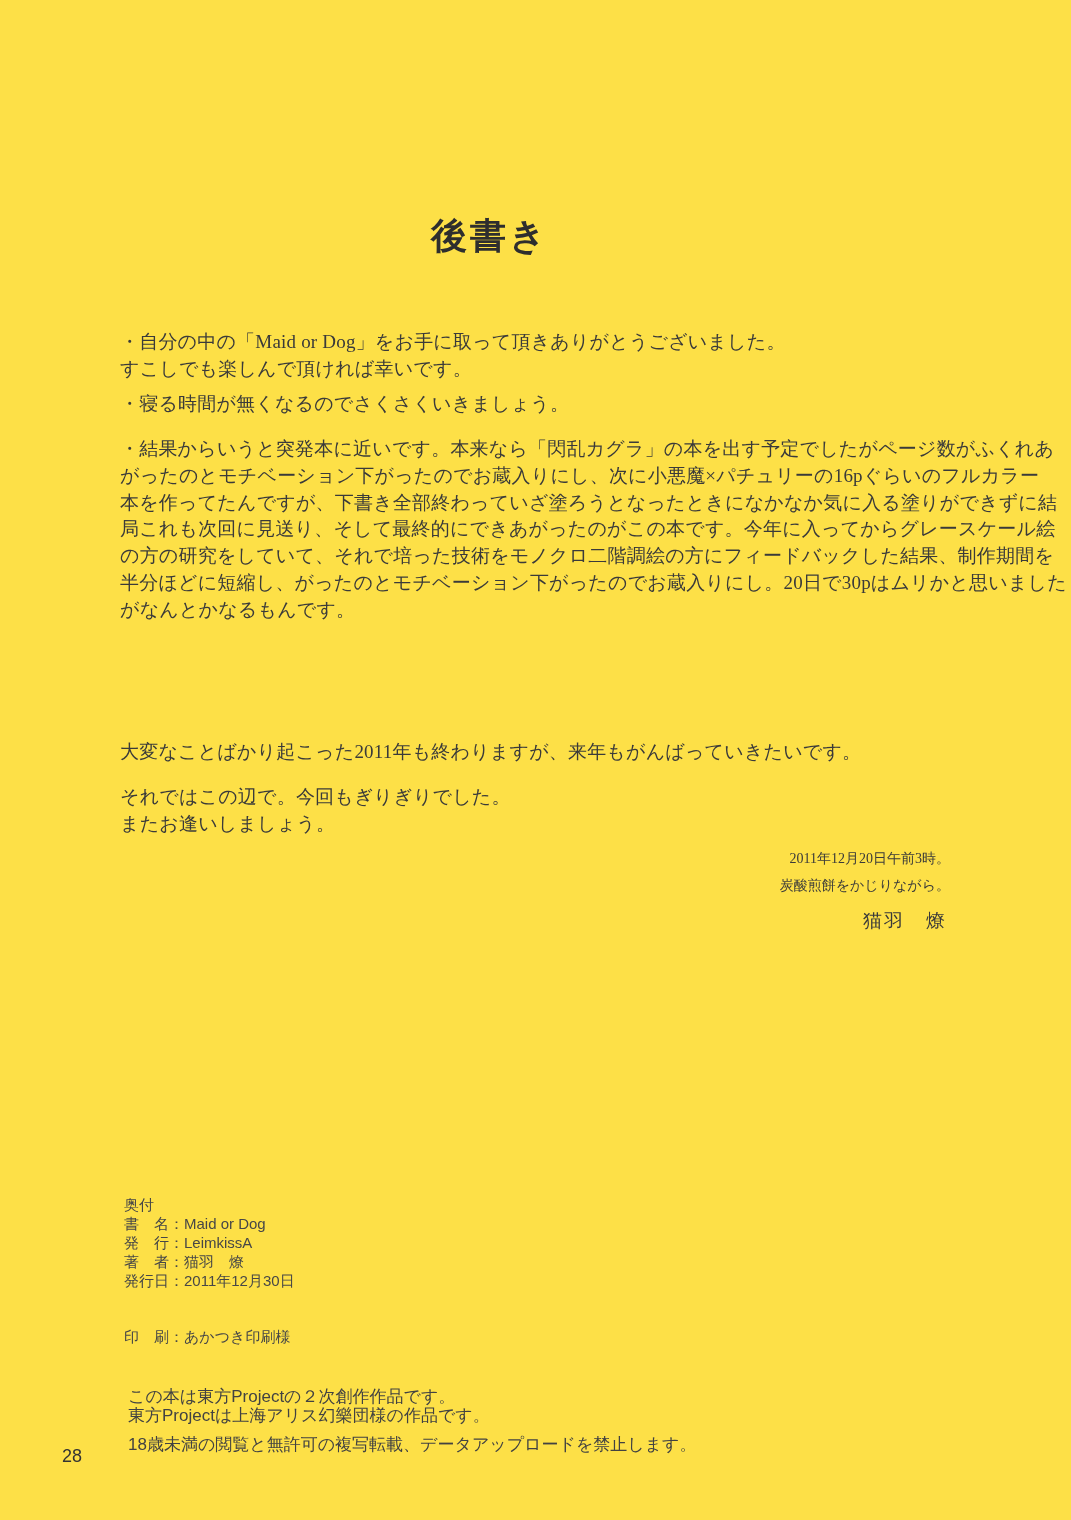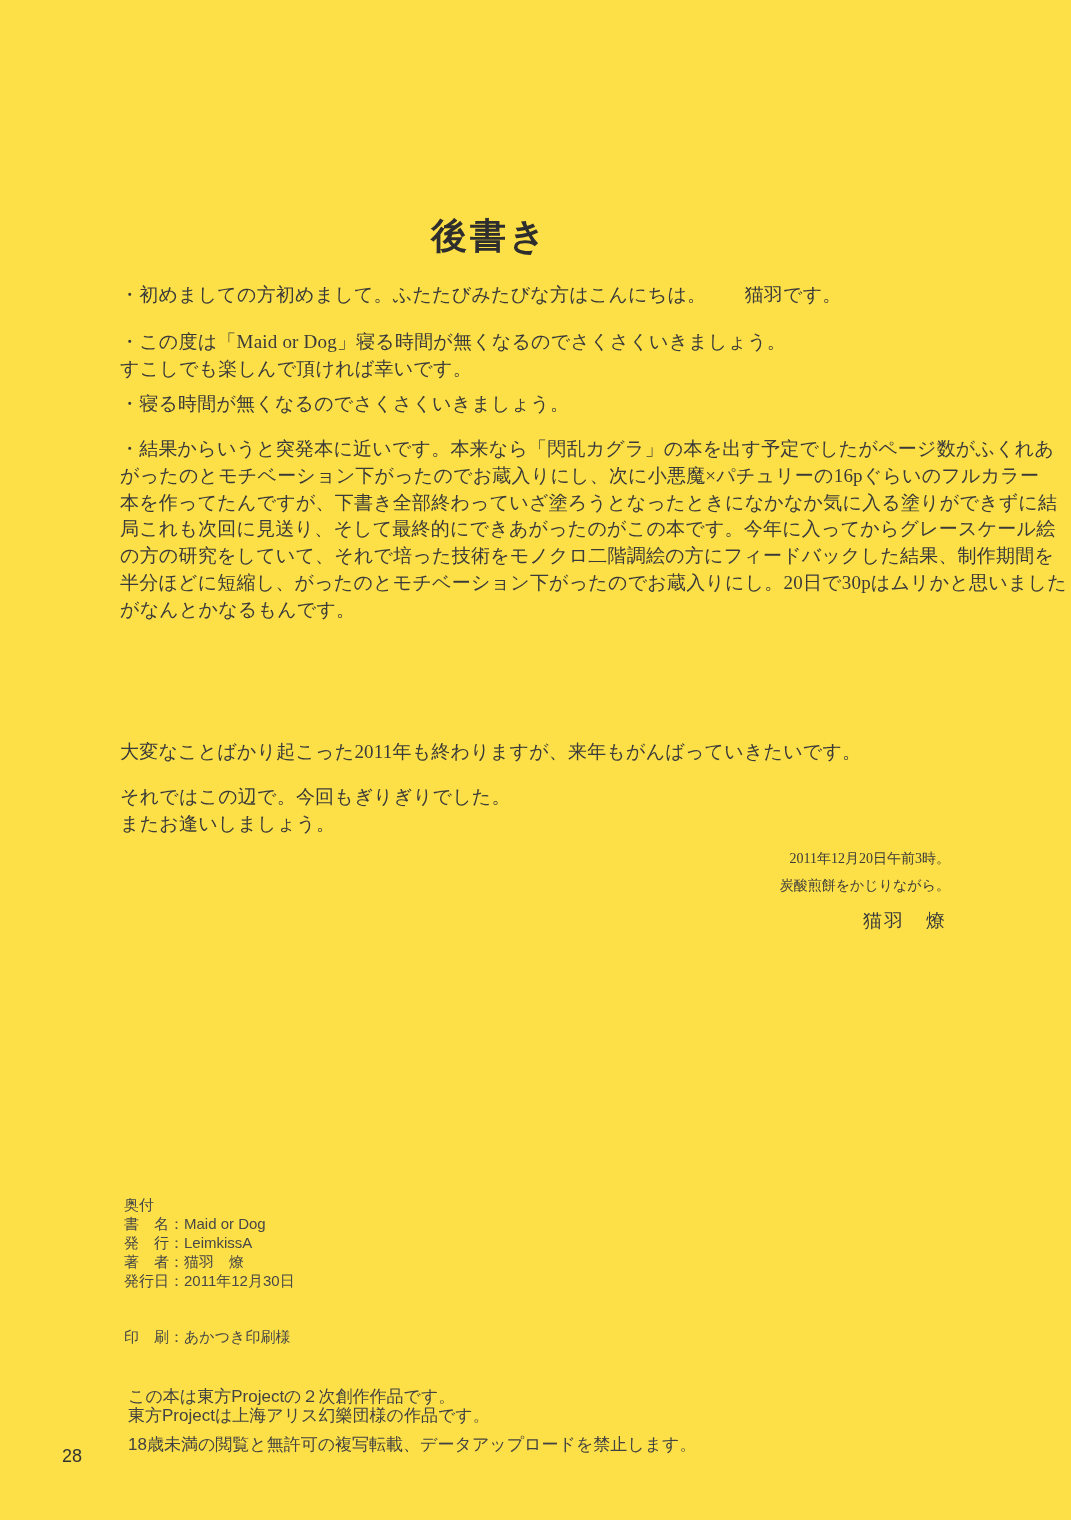--- a/index.html
+++ b/index.html
@@ -114,26 +114,23 @@
     color: #333333;
   }
 </style>
 </head>
 <body>
 
 <div class="page">
 
   <h1 class="title">後書き</h1>
 
-  <div class="para" style="top:282px">
-    <div class="line">・初めましての方初めまして。ふたたびみたびな方はこんにちは。　　猫羽です。</div>
-  </div>
 
   <div class="para" style="top:329px">
-    <div class="line">・この度は「Maid or Dog」寝る時間が無くなるのでさくさくいきましょう。</div>
+    <div class="line">・自分の中の「Maid or Dog」をお手に取って頂きありがとうございました。</div>
     <div class="line">すこしでも楽しんで頂ければ幸いです。</div>
   </div>
 
   <div class="para" style="top:391px">
     <div class="line">・寝る時間が無くなるのでさくさくいきましょう。</div>
   </div>
 
   <div class="para" style="top:436px">
     <div class="line">・結果からいうと突発本に近いです。本来なら「閃乱カグラ」の本を出す予定でしたがページ数がふくれあ</div>
     <div class="line">がったのとモチベーション下がったのでお蔵入りにし、次に小悪魔×パチュリーの16pぐらいのフルカラー</div>

